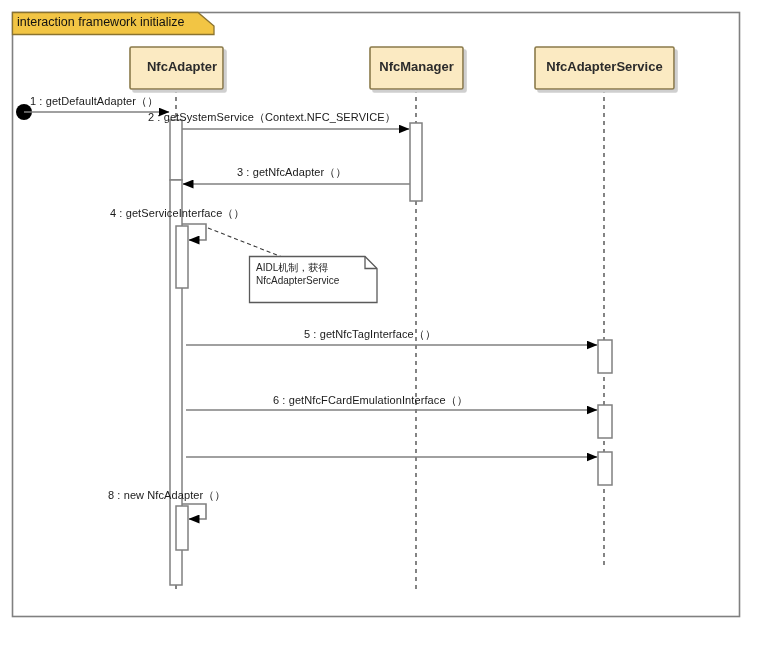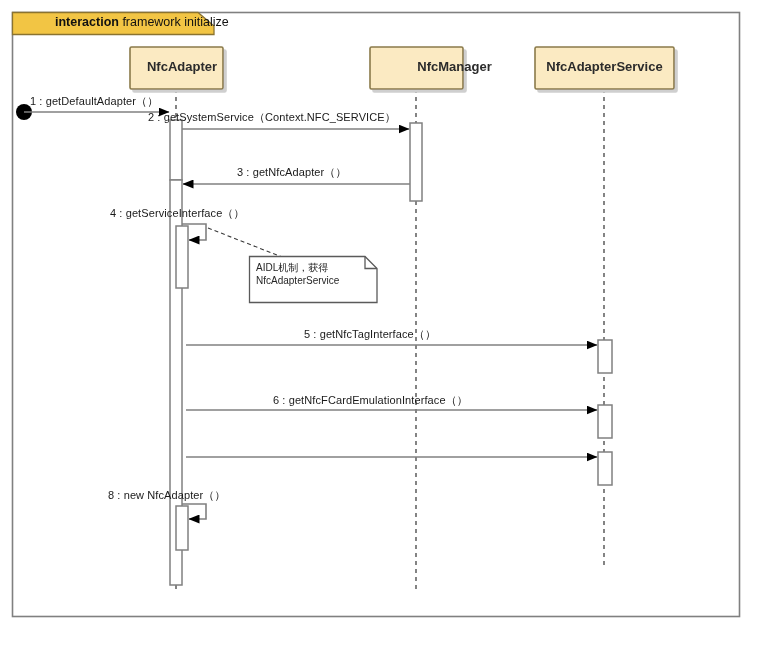--- a/index.html
+++ b/index.html
@@ -35,21 +35,21 @@
     line-height: 1.15;
   }
   .msg-label {
     font-size: 11px;
     letter-spacing: 0.1px;
   }
   .frame-tab-text {
     font-size: 12.5px;
     color: #111;
   }
-  .frame-tab-text b { font-weight: bold; margin-left: 38px; }
+  .frame-tab-text b { font-weight: normal; }
   .lifeline-name {
     font-size: 13px;
     font-weight: bold;
     color: #2b2b2b;
     text-align: center;
   }
   .note-text {
     font-size: 10px;
     color: #262626;
     line-height: 1.28;
@@ -128,21 +128,21 @@
       <path d="M249.5,256.5 L365,256.5 L377,268.5 L377,302.5 L249.5,302.5 Z" fill="#ffffff" stroke="#5a5a5a" stroke-width="1.3"></path>
       <path d="M365,256.5 L365,268.5 L377,268.5" fill="none" stroke="#5a5a5a" stroke-width="1.3"></path>
     </g>
   </svg>
 
   <div class="lbl frame-tab-text" style="left:17px; top:15px;">
     <b>interaction</b><span>&nbsp;</span><span>framework initialize</span>
   </div>
 
   <div class="lbl lifeline-name" style="left:130px; top:60px; width:104px;">NfcAdapter</div>
-  <div class="lbl lifeline-name" style="left:370px; top:60px; width:93px;padding-left:38px;">NfcManager</div>
+  <div class="lbl lifeline-name" style="left:370px; top:60px; width:93px;">NfcManager</div>
   <div class="lbl lifeline-name" style="left:535px; top:60px; width:139px;">NfcAdapterService</div>
 
   <div class="lbl msg-label" style="left:30px; top:95px;">1 : getDefaultAdapter（）</div>
   <div class="lbl msg-label" style="left:148px; top:111px;">2 : getSystemService（Context.NFC_SERVICE）</div>
   <div class="lbl msg-label" style="left:237px; top:166px;">3 : getNfcAdapter（）</div>
   <div class="lbl msg-label" style="left:110px; top:207px;">4 : getServiceInterface（）</div>
   <div class="lbl msg-label" style="left:304px; top:328px;">5 : getNfcTagInterface（）</div>
   <div class="lbl msg-label" style="left:273px; top:394px;">6 : getNfcFCardEmulationInterface（）</div>
   <div class="lbl msg-label" style="left:108px; top:489px;">8 : new NfcAdapter（）</div>
 

